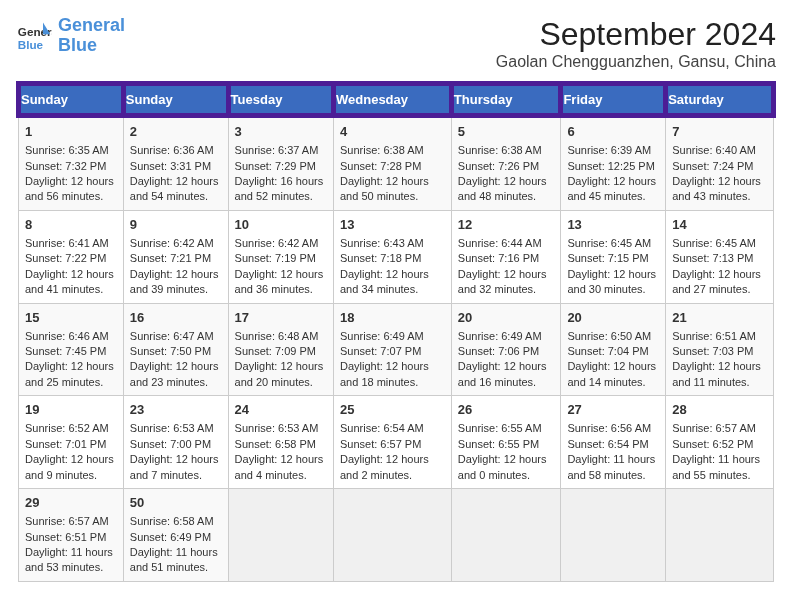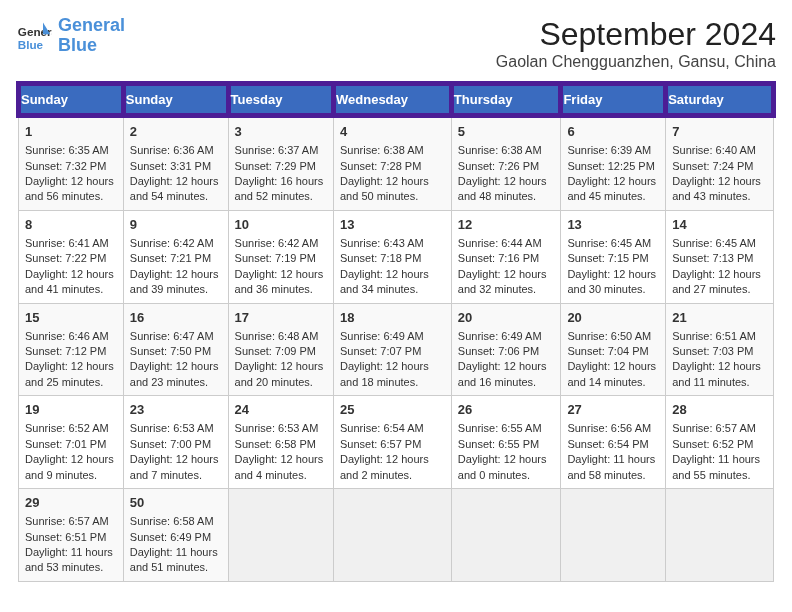--- a/index.html
+++ b/index.html
@@ -206,21 +206,21 @@
           <span class="day-num">14</span>
           <span>Sunrise: 6:45 AM</span><br>
           <span>Sunset: 7:13 PM</span><br>
           <span>Daylight: 12 hours and 27 minutes.</span>
         </td>
       </tr>
       <tr>
         <td>
           <span class="day-num">15</span>
           <span>Sunrise: 6:46 AM</span><br>
-          <span>Sunset: 7:12 PM</span><br>
+          <span>Sunset: 7:45 PM</span><br>
           <span>Daylight: 12 hours and 25 minutes.</span>
         </td>
         <td>
           <span class="day-num">16</span>
           <span>Sunrise: 6:47 AM</span><br>
           <span>Sunset: 7:50 PM</span><br>
           <span>Daylight: 12 hours and 23 minutes.</span>
         </td>
         <td>
           <span class="day-num">17</span>

